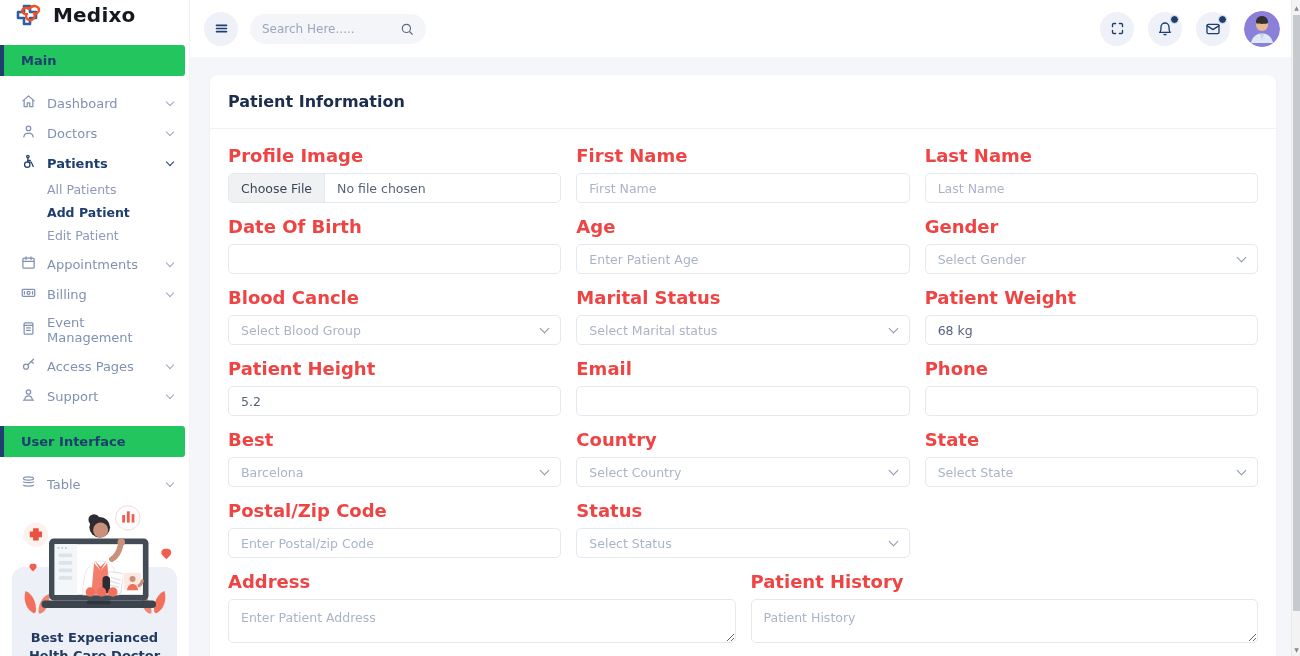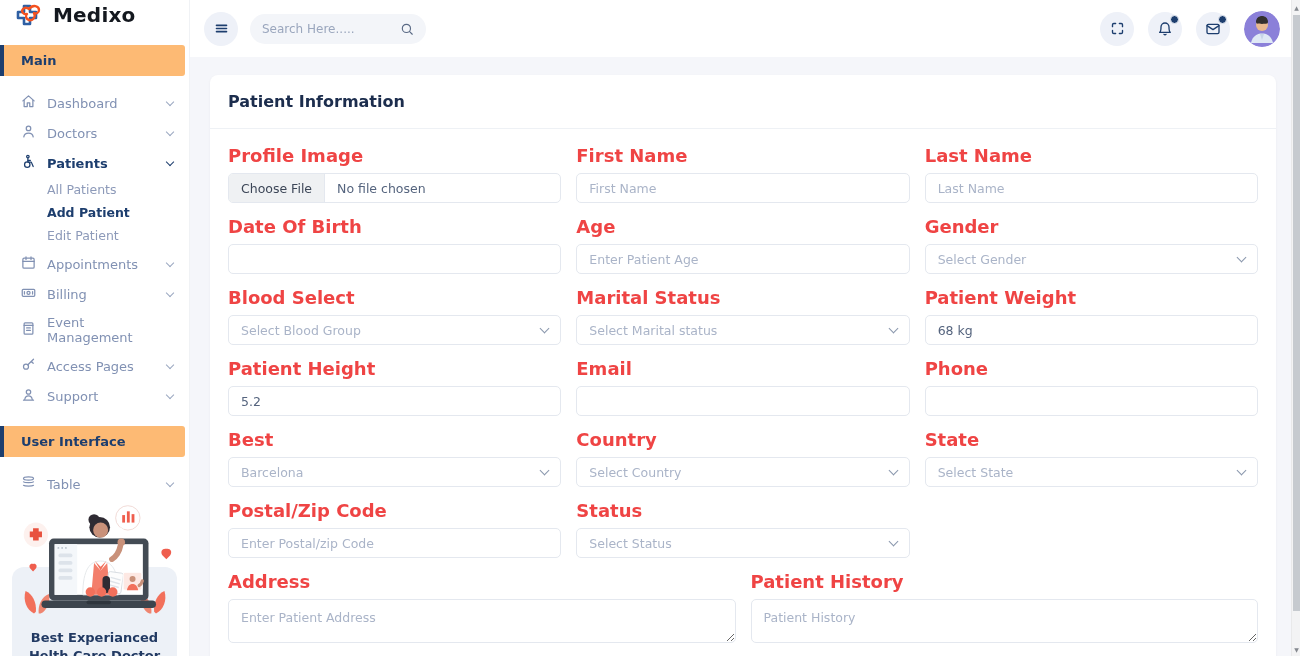--- a/index.html
+++ b/index.html
@@ -15,21 +15,21 @@
   
   .sidebar {
     width: 190px; min-width: 190px; background: #fff;
     border-right: 1px solid #f0f2f5; display: flex; flex-direction: column;
     overflow: hidden; z-index: 2;
   }
   .logo-row { height: 57px; display: flex; align-items: center; gap: 8px; padding-left: 15px; }
   .brand-name { font-size: 20px; font-weight: 700; color: #14181f; letter-spacing: .2px; }
 
   .section-header {
-    margin: 15px 4px 8px 0; background: #fdba74; border-left: 4px solid #1d3e6e;
+    margin: 15px 4px 8px 0; background: #22c55e; border-left: 4px solid #1d3e6e;
     padding: 8px 0 8px 17px; font-size: 13px; font-weight: 700; color: #1d3e6e;
     border-radius: 0 3px 3px 0;
   }
   .menu { list-style: none; margin: 4px 0 0 0; }
   .menu-item {
     display: flex; align-items: center; gap: 11px;
     padding: 6px 16px 6px 21px; font-size: 13px; color: #8191b3; cursor: pointer;
   }
   .menu-item svg { width: 15px; height: 15px; flex: none; }
   .menu-item.active { color: #1d3e6e; font-weight: 600; }
@@ -371,21 +371,21 @@
             </div>
             <div class="field">
               <label>Gender</label>
               <div class="control select">
                 <span>Select Gender</span>
                 <span class="sel-chev"></span>
               </div>
             </div>
 
             <div class="field">
-              <label>Blood Select</label>
+              <label>Blood Cancle</label>
               <div class="control select">
                 <span>Select Blood Group</span>
                 <span class="sel-chev"></span>
               </div>
             </div>
             <div class="field">
               <label>Marital Status</label>
               <div class="control select">
                 <span>Select Marital status</span>
                 <span class="sel-chev"></span>

